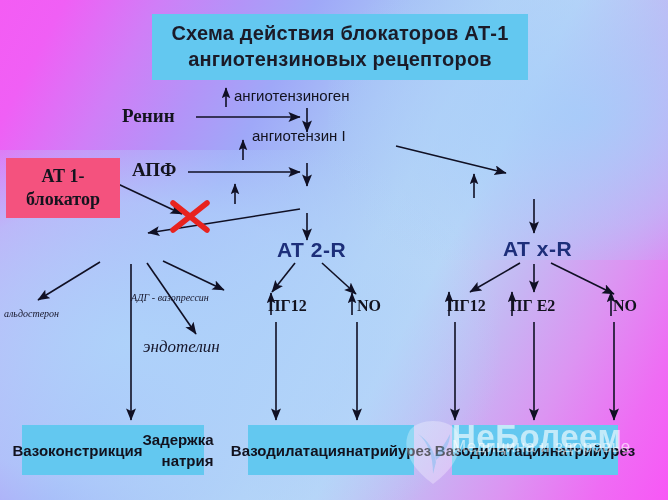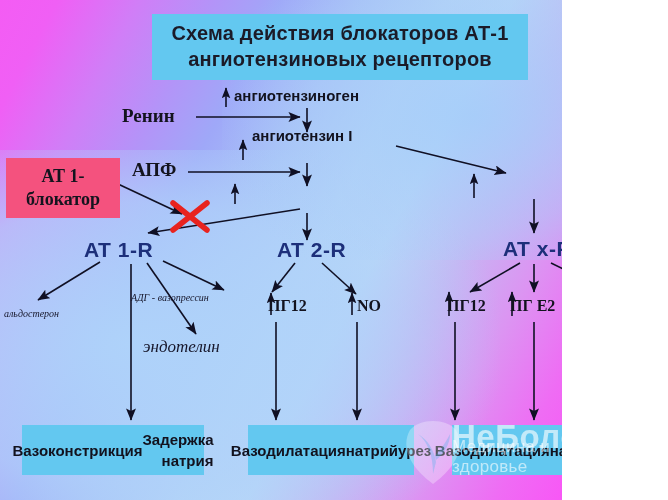--- a/index.html
+++ b/index.html
@@ -2,21 +2,21 @@
 <html><head>
 <meta charset="utf-8">
 <style>
   html,body{margin:0;padding:0;}
   body{
     width:668px;height:500px;overflow:hidden;
     font-family:"Liberation Sans",sans-serif;
     position:relative;
   }
   #stage{
-    position:absolute;inset:0;width:562px;height:500px;overflow:hidden;
+    position:absolute;inset:0;width:668px;height:500px;overflow:hidden;
     background:
       linear-gradient(118deg,
         #f45cf4 0%,
         #f05ff5 7%,
         #d07ef7 17%,
         #b394f8 26%,
         #9fa8f8 34%,
         #a8c2f6 44%,
         #b4d4f6 54%,
         #b9d7f7 62%,
@@ -58,21 +58,21 @@
     background:#f4527e;z-index:3;
     display:flex;flex-direction:column;align-items:center;justify-content:center;
   }
   .blocker-line{
     font-family:"Liberation Serif",serif;font-weight:bold;
     font-size:18px;color:#14141e;line-height:23px;
   }
 
   .serif-b{font-family:"Liberation Serif",serif;font-weight:bold;color:#14141e;}
   .serif-i{font-family:"Liberation Serif",serif;font-style:italic;color:#16162a;}
-  .sans-b{font-family:"Liberation Sans",sans-serif;font-weight:bold;color:#12121e;}
+  .sans-b{font-family:"Liberation Sans",sans-serif;font-weight:normal;color:#12121e;}
 
   .cascade{font-size:15px;}
   .renin{font-size:19px;}
   .receptor{font-family:"Liberation Sans",sans-serif;font-weight:bold;font-size:21px;color:#1d2f7a;letter-spacing:.5px;}
   .mediator{font-family:"Liberation Serif",serif;font-weight:bold;font-size:16px;color:#12121e;}
   .italic-lbl{font-size:10px;}
 
   .result-box{
     position:absolute;background:#63c8f0;z-index:3;
     display:flex;align-items:center;justify-content:center;
@@ -177,21 +177,20 @@
     <div class="blocker-line">АТ 1-</div>
     <div class="blocker-line">блокатор</div>
   </div>
 
   <div class="txt serif-b renin" style="left:122px;top:105px;">Ренин</div>
   <div class="txt serif-b renin" style="left:132px;top:159px;">АПФ</div>
 
   <div class="txt sans-b cascade" style="left:234px;top:87px;">ангиотензиноген</div>
   <div class="txt sans-b cascade" style="left:252px;top:127px;">ангиотензин I</div>
 
-  <div class="txt receptor" style="left:84px;top:238px;">AT 1-R</div>
   <div class="txt receptor" style="left:277px;top:238px;">AT 2-R</div>
   <div class="txt receptor" style="left:503px;top:237px;">AT x-R</div>
 
   <div class="txt serif-i italic-lbl" style="left:4px;top:308px;">альдостерон</div>
   <div class="txt serif-i italic-lbl" style="left:131px;top:292px;">АДГ - вазопрессин</div>
   <div class="txt serif-i" style="left:110px;top:337px;font-size:17px;margin-left:33px;">эндотелин</div>
 
   <div class="txt mediator" style="left:268px;top:297px;">ПГ12</div>
   <div class="txt mediator" style="left:357px;top:297px;">NO</div>
 

